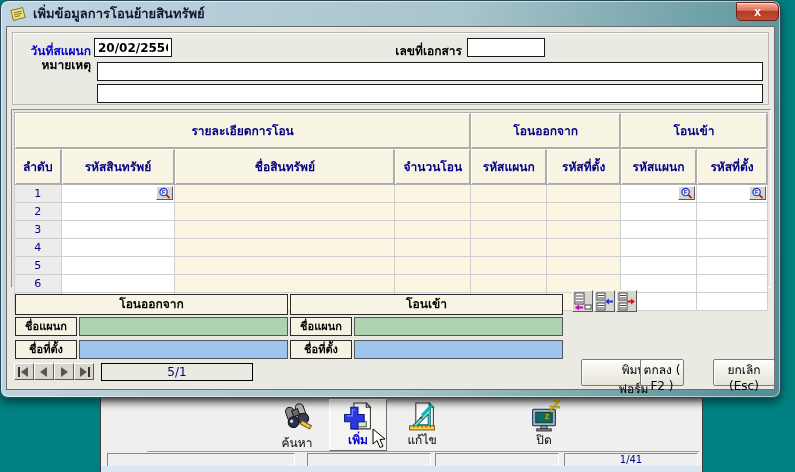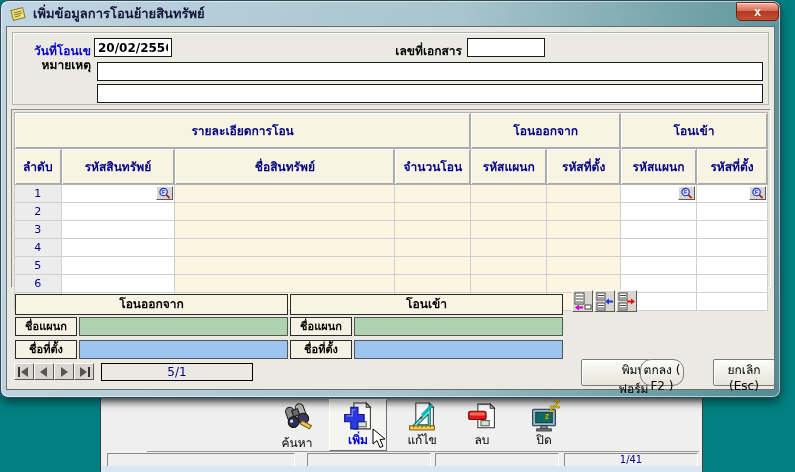--- a/index.html
+++ b/index.html
@@ -134,30 +134,20 @@
         <polygon points="6,26 24,8 24,26" fill="#8adede" stroke="#066"></polygon>
         <polygon points="12,24 22,14 22,24" fill="#fff" stroke="#066"></polygon>
         <line x1="26" y1="5" x2="16" y2="15" stroke="#0abcbc" stroke-width="3"></line>
         <polygon points="15,16 13,18 17,18" fill="#333"></polygon>
         <rect x="4" y="25" width="24" height="4" fill="#ffd24a" stroke="#7a5a10"></rect>
         <path d="M8 25 v2 M12 25 v2 M16 25 v2 M20 25 v2 M24 25 v2" stroke="#7a5a10"></path>
       </svg>
       <span class="tool-label">แก้ไข</span>
     </button>
 
-    <button class="tool-btn" style="left:352px;">
-      <svg class="tool-icon" viewBox="0 0 32 32">
-        <path d="M12 4 h12 l4 4 v19 h-16 z" fill="#fff" stroke="#333"></path>
-        <path d="M24 4 l4 4 h-4 z" fill="#ddd" stroke="#333"></path>
-        <rect x="15" y="20" width="8" height="5" fill="#cfe8cf" stroke="#555"></rect>
-        <rect x="3" y="11" width="17" height="8" rx="2" fill="#e01818" stroke="#7a0a0a"></rect>
-        <rect x="4" y="12" width="15" height="3" rx="1.5" fill="#f46a5a"></rect>
-      </svg>
-      <span class="tool-label">ลบ</span>
-    </button>
 
     <button class="tool-btn" style="left:414px;">
       <svg class="tool-icon" viewBox="0 0 32 32">
         <rect x="5" y="9" width="22" height="16" rx="1" fill="#9fb6c6" stroke="#1a2a4a"></rect>
         <rect x="8" y="12" width="16" height="10" fill="#0b6b66" stroke="#09403d"></rect>
         <rect x="13" y="25" width="6" height="3" fill="#8a9aaa" stroke="#333"></rect>
         <rect x="9" y="28" width="14" height="2" fill="#8a9aaa" stroke="#333"></rect>
         <text x="17" y="18" font-size="8" font-weight="bold" fill="#ffd700" stroke="#8a6a00" stroke-width="0.4">z</text>
         <text x="21" y="12" font-size="10" font-weight="bold" fill="#ffd700" stroke="#8a6a00" stroke-width="0.4">z</text>
         <text x="25" y="8" font-size="11" font-weight="bold" fill="#ffd700" stroke="#8a6a00" stroke-width="0.4">Z</text>
@@ -184,21 +174,21 @@
           <line x1="4" y1="10" x2="10" y2="10" stroke="#8a7a20"></line>
         </g>
       </svg>
       <span class="title-text">เพิ่มข้อมูลการโอนย้ายสินทรัพย์</span>
       <button class="close-btn">x</button>
     </div>
 
     <div class="client"></div>
 
     <div class="groupbox"></div>
-    <span class="lbl blue" style="left:12px;top:40px;width:78px;">วันที่โอนเข</span>
+    <span class="lbl blue" style="left:12px;top:40px;width:78px;">วันที่สแผนก</span>
     <input class="fld bold" style="left: 93px; top: 37px; width: 78px;" value="20/02/2556">
     <span class="lbl" style="left:383px;top:40px;width:78px;">เลขที่เอกสาร</span>
     <input class="fld" style="left: 466px; top: 37px; width: 78px;" value="">
     <span class="lbl" style="left:26px;top:54px;width:64px;">หมายเหตุ</span>
     <input class="fld" style="left: 96px; top: 61px; width: 666px;" value="">
     <input class="fld" style="left: 96px; top: 83px; width: 666px;" value="">
 
     <div class="grid-wrap">
       <table class="grid">
         <colgroup>
@@ -388,20 +378,20 @@
     </button>
     <button class="nav-btn" style="left:73px;">
       <svg width="12" height="10" viewBox="0 0 12 10">
         <polygon points="2,0 2,10 9,5" fill="#555"></polygon>
           <rect x="10" y="0" width="2" height="10" fill="#333"></rect>
       </svg>
     </button>
     <div class="pager-box">5/1</div>
 
     <button class="act-btn" style="left:580px;width:69px;padding-left:36px;">พิมพ์ฟอร์ม</button>
-    <button class="act-btn" style="left:639px;width:44px;border-radius:11px;">ตกลง ( F2 )</button>
+    <button class="act-btn" style="left:639px;width:44px;">ตกลง ( F2 )</button>
     <button class="act-btn" style="left:712px;width:62px;">ยกเลิก (Esc)</button>
   </div>
 
   <svg class="cursor" width="15" height="21" viewBox="0 0 15 21">
     <path d="M1 1 L1 16 L5 12.5 L8 19.5 L11 18.2 L8 11.5 L13 11 Z" fill="#fff" stroke="#000" stroke-width="1"></path>
   </svg>
 </div>
 
 </body></html>

